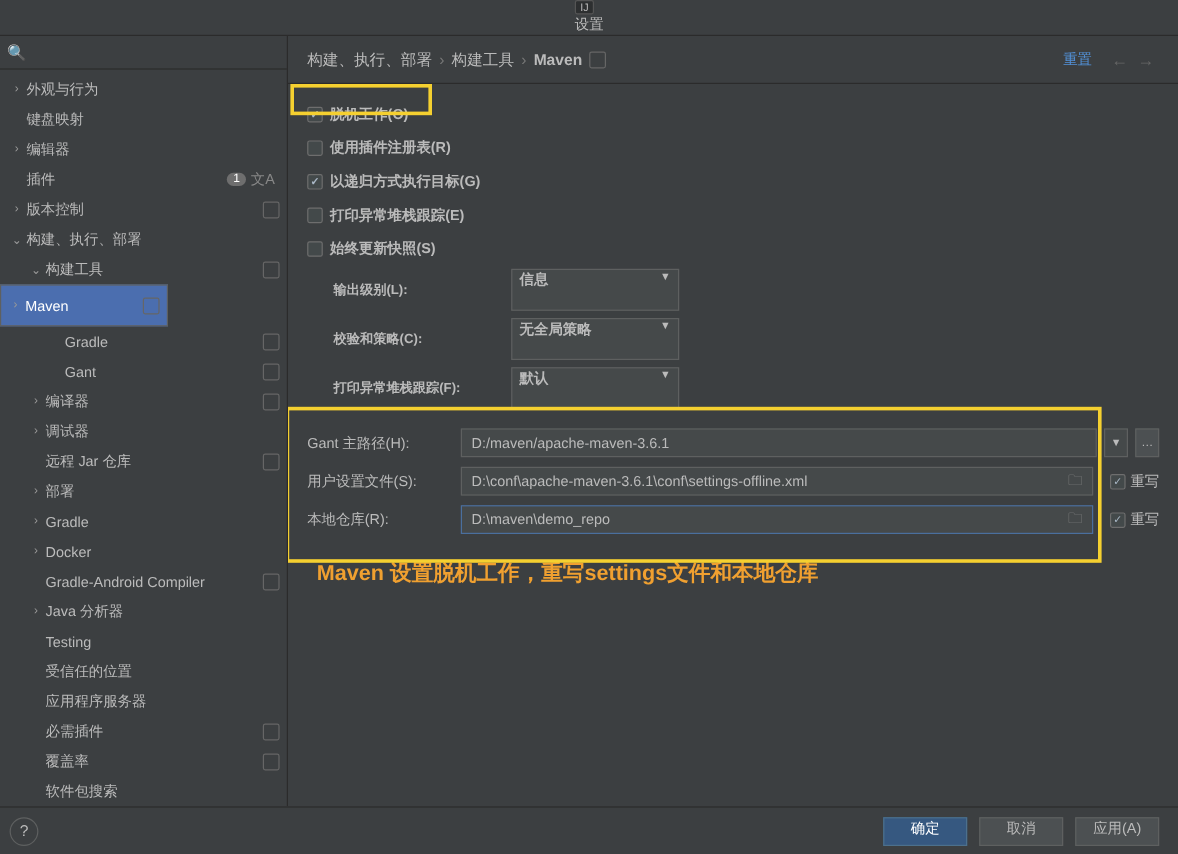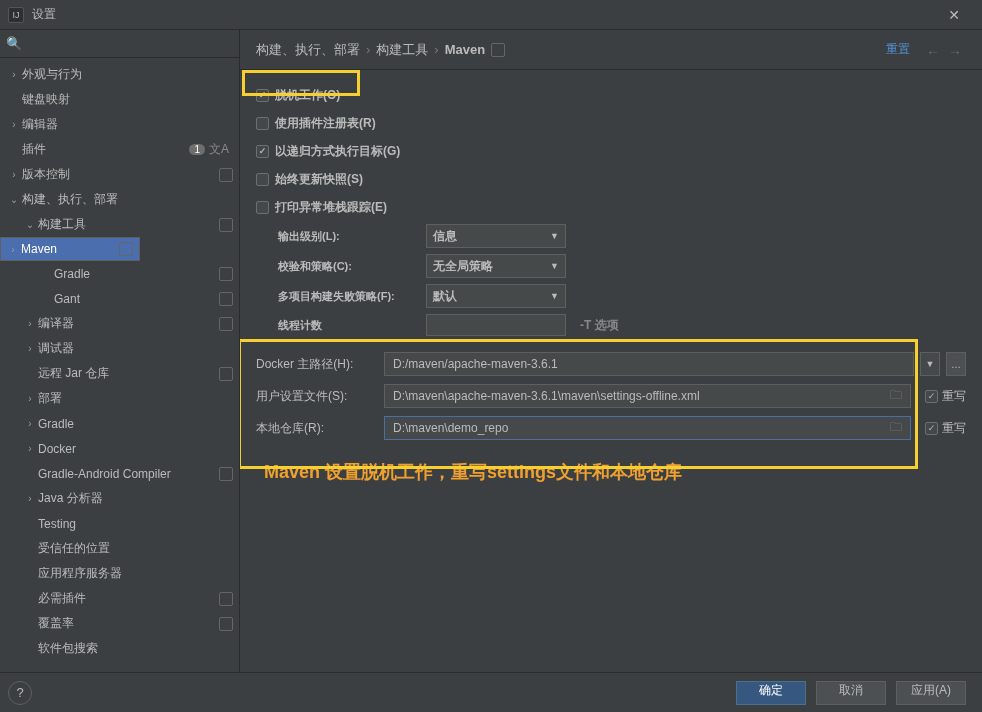--- a/index.html
+++ b/index.html
@@ -1,19 +1,19 @@
 <!DOCTYPE html>
 <html><head>
 <meta charset="utf-8">
 <style>
 * { margin:0; padding:0; box-sizing:border-box; font-family:"Segoe UI","Microsoft YaHei",sans-serif; }
 body { background:#3c3f41; color:#bbbbbb; font-size:12px; width:982px; height:712px; overflow:hidden; position:relative; }
 
 
-.titlebar { height:30px; background:#3c3f41; display:flex; align-items:center; padding:0 8px; border-bottom:1px solid #2b2b2b; }
+.titlebar { height:30px; background:#3c3f41; display:flex; align-items:center; padding:0 8px; border-bottom:1px solid #2b2b2b;flex-direction:column; }
 .titlebar .appicon { width:16px; height:16px; background:#2d2f30; border:1px solid #555; border-radius:2px; display:flex; align-items:center; justify-content:center; font-size:9px; color:#bbb; margin-right:8px; }
 .titlebar .title { flex:1; font-size:12px; color:#bbb; }
 .titlebar .winbtn { width:40px; height:30px; display:flex; align-items:center; justify-content:center; color:#bbb; font-size:14px; cursor:pointer; }
 
 
 .body { display:flex; height:calc(712px - 30px - 40px); }
 
 
 .sidebar { width:240px; background:#3c3f41; border-right:1px solid #2b2b2b; display:flex; flex-direction:column; }
 .searchbar { height:28px; display:flex; align-items:center; border-bottom:1px solid #2b2b2b; padding:0 6px; }
@@ -43,21 +43,21 @@
 
 .content { flex:1; padding:14px 16px; overflow:auto; position:relative; }
 
 .form-row { display:flex; align-items:center; margin-bottom:6px; min-height:22px;font-weight:bold; }
 .form-row label.field-label { width:148px; color:#bbb; font-size:11px;margin-left:22px; }
 
 .chk { display:flex; align-items:center; gap:6px; font-size:12px; color:#bbb; }
 .chk-box { width:13px; height:13px; border:1px solid #6e6e6e; background:#43494a; border-radius:2px; display:flex; align-items:center; justify-content:center; font-size:9px; color:#a9b7c6; }
 .chk-box.checked::after { content:"✓"; }
 
-.sel { width:140px; height:24px; background:#45494a; border:1px solid #5e6060; color:#bbb; display:flex; align-items:center; justify-content:space-between; padding:0 6px; font-size:12px; }
+.sel { width:140px; height:35px; background:#45494a; border:1px solid #5e6060; color:#bbb; display:flex; justify-content:space-between; padding:0 6px; font-size:12px; }
 .sel .drop { font-size:9px; color:#bbb; }
 
 .txt { height:22px; background:#45494a; border:1px solid #5e6060; color:#bbb; padding:0 6px; font-size:12px; display:flex; align-items:center; }
 
 .pathrow { display:flex; align-items:center; gap:6px; margin-bottom:8px; }
 .pathrow .plabel { width:122px; color:#bbb; font-size:12px; }
 .pathrow .pinput { flex:1; height:24px; background:#45494a; border:1px solid #5e6060; color:#bbb; padding:3px 8px; font-size:12px; display:flex; align-items:center; justify-content:space-between;text-align:center; }
 .pathrow .pinput.sel-style { border:1px solid #5e6060; }
 .pathrow .pinput.active { border:1px solid #4a6f9e; background:#45494a; }
 .pathrow .folder-icon { color:#888; font-size:12px; }
@@ -241,75 +241,68 @@
         </div>
       <div class="form-row">
           <label class="chk">
             <span class="chk-box checked"></span>
             <span>以递归方式执行目标(G)</span>
           </label>
         </div>
       <div class="form-row">
           <label class="chk">
             <span class="chk-box"></span>
+            <span>打印异常堆栈跟踪(E)</span>
+          </label>
+        </div>
+      <div class="form-row">
+          <label class="chk">
+            <span class="chk-box"></span>
             <span>始终更新快照(S)</span>
-          </label>
-        </div>
-      <div class="form-row">
-          <label class="chk">
-            <span class="chk-box"></span>
-            <span>打印异常堆栈跟踪(E)</span>
           </label>
         </div>
 
       <div class="form-row" style="margin-top:6px;">
         <label class="field-label">输出级别(L):</label>
         <div class="sel">
             <span>信息</span>
             <span class="drop">▼</span>
           </div>
       </div>
       <div class="form-row">
         <label class="field-label">校验和策略(C):</label>
         <div class="sel">
             <span>无全局策略</span>
             <span class="drop">▼</span>
           </div>
       </div>
       <div class="form-row">
-        <label class="field-label">多项目构建失败策略(F):</label>
+        <label class="field-label">打印异常堆栈跟踪(F):</label>
         <div class="sel">
             <span>默认</span>
             <span class="drop">▼</span>
           </div>
       </div>
-      <div class="form-row">
-        <label class="field-label">线程计数</label>
-        <div class="txt" style="width:140px;">
-            <span></span>
-          </div>
-        <span style="margin-left:14px;color:#888;">-T 选项</span>
-      </div>
 
       <div style="height:10px;"></div>
       <div class="pathrow">
-        <div class="plabel">Docker 主路径(H):</div>
+        <div class="plabel">Gant 主路径(H):</div>
         <div class="pinput sel-style" style="flex:1;">
             <span>D:/maven/apache-maven-3.6.1</span>
           </div>
         <div class="drop-sm">
             <span>▼</span>
           </div>
         <div class="dots-btn">…</div>
       </div>
 
       <div class="pathrow">
         <div class="plabel">用户设置文件(S):</div>
         <div class="pinput">
-            <span>D:\maven\apache-maven-3.6.1\maven\settings-offline.xml</span>
+            <span>D:\conf\apache-maven-3.6.1\conf\settings-offline.xml</span>
             <span class="folder-icon">🗀</span>
           </div>
         <label class="overwrite">
             <span class="chk-box checked"></span>
             <span>重写</span>
           </label>
       </div>
 
       <div class="pathrow">
         <div class="plabel">本地仓库(R):</div>

